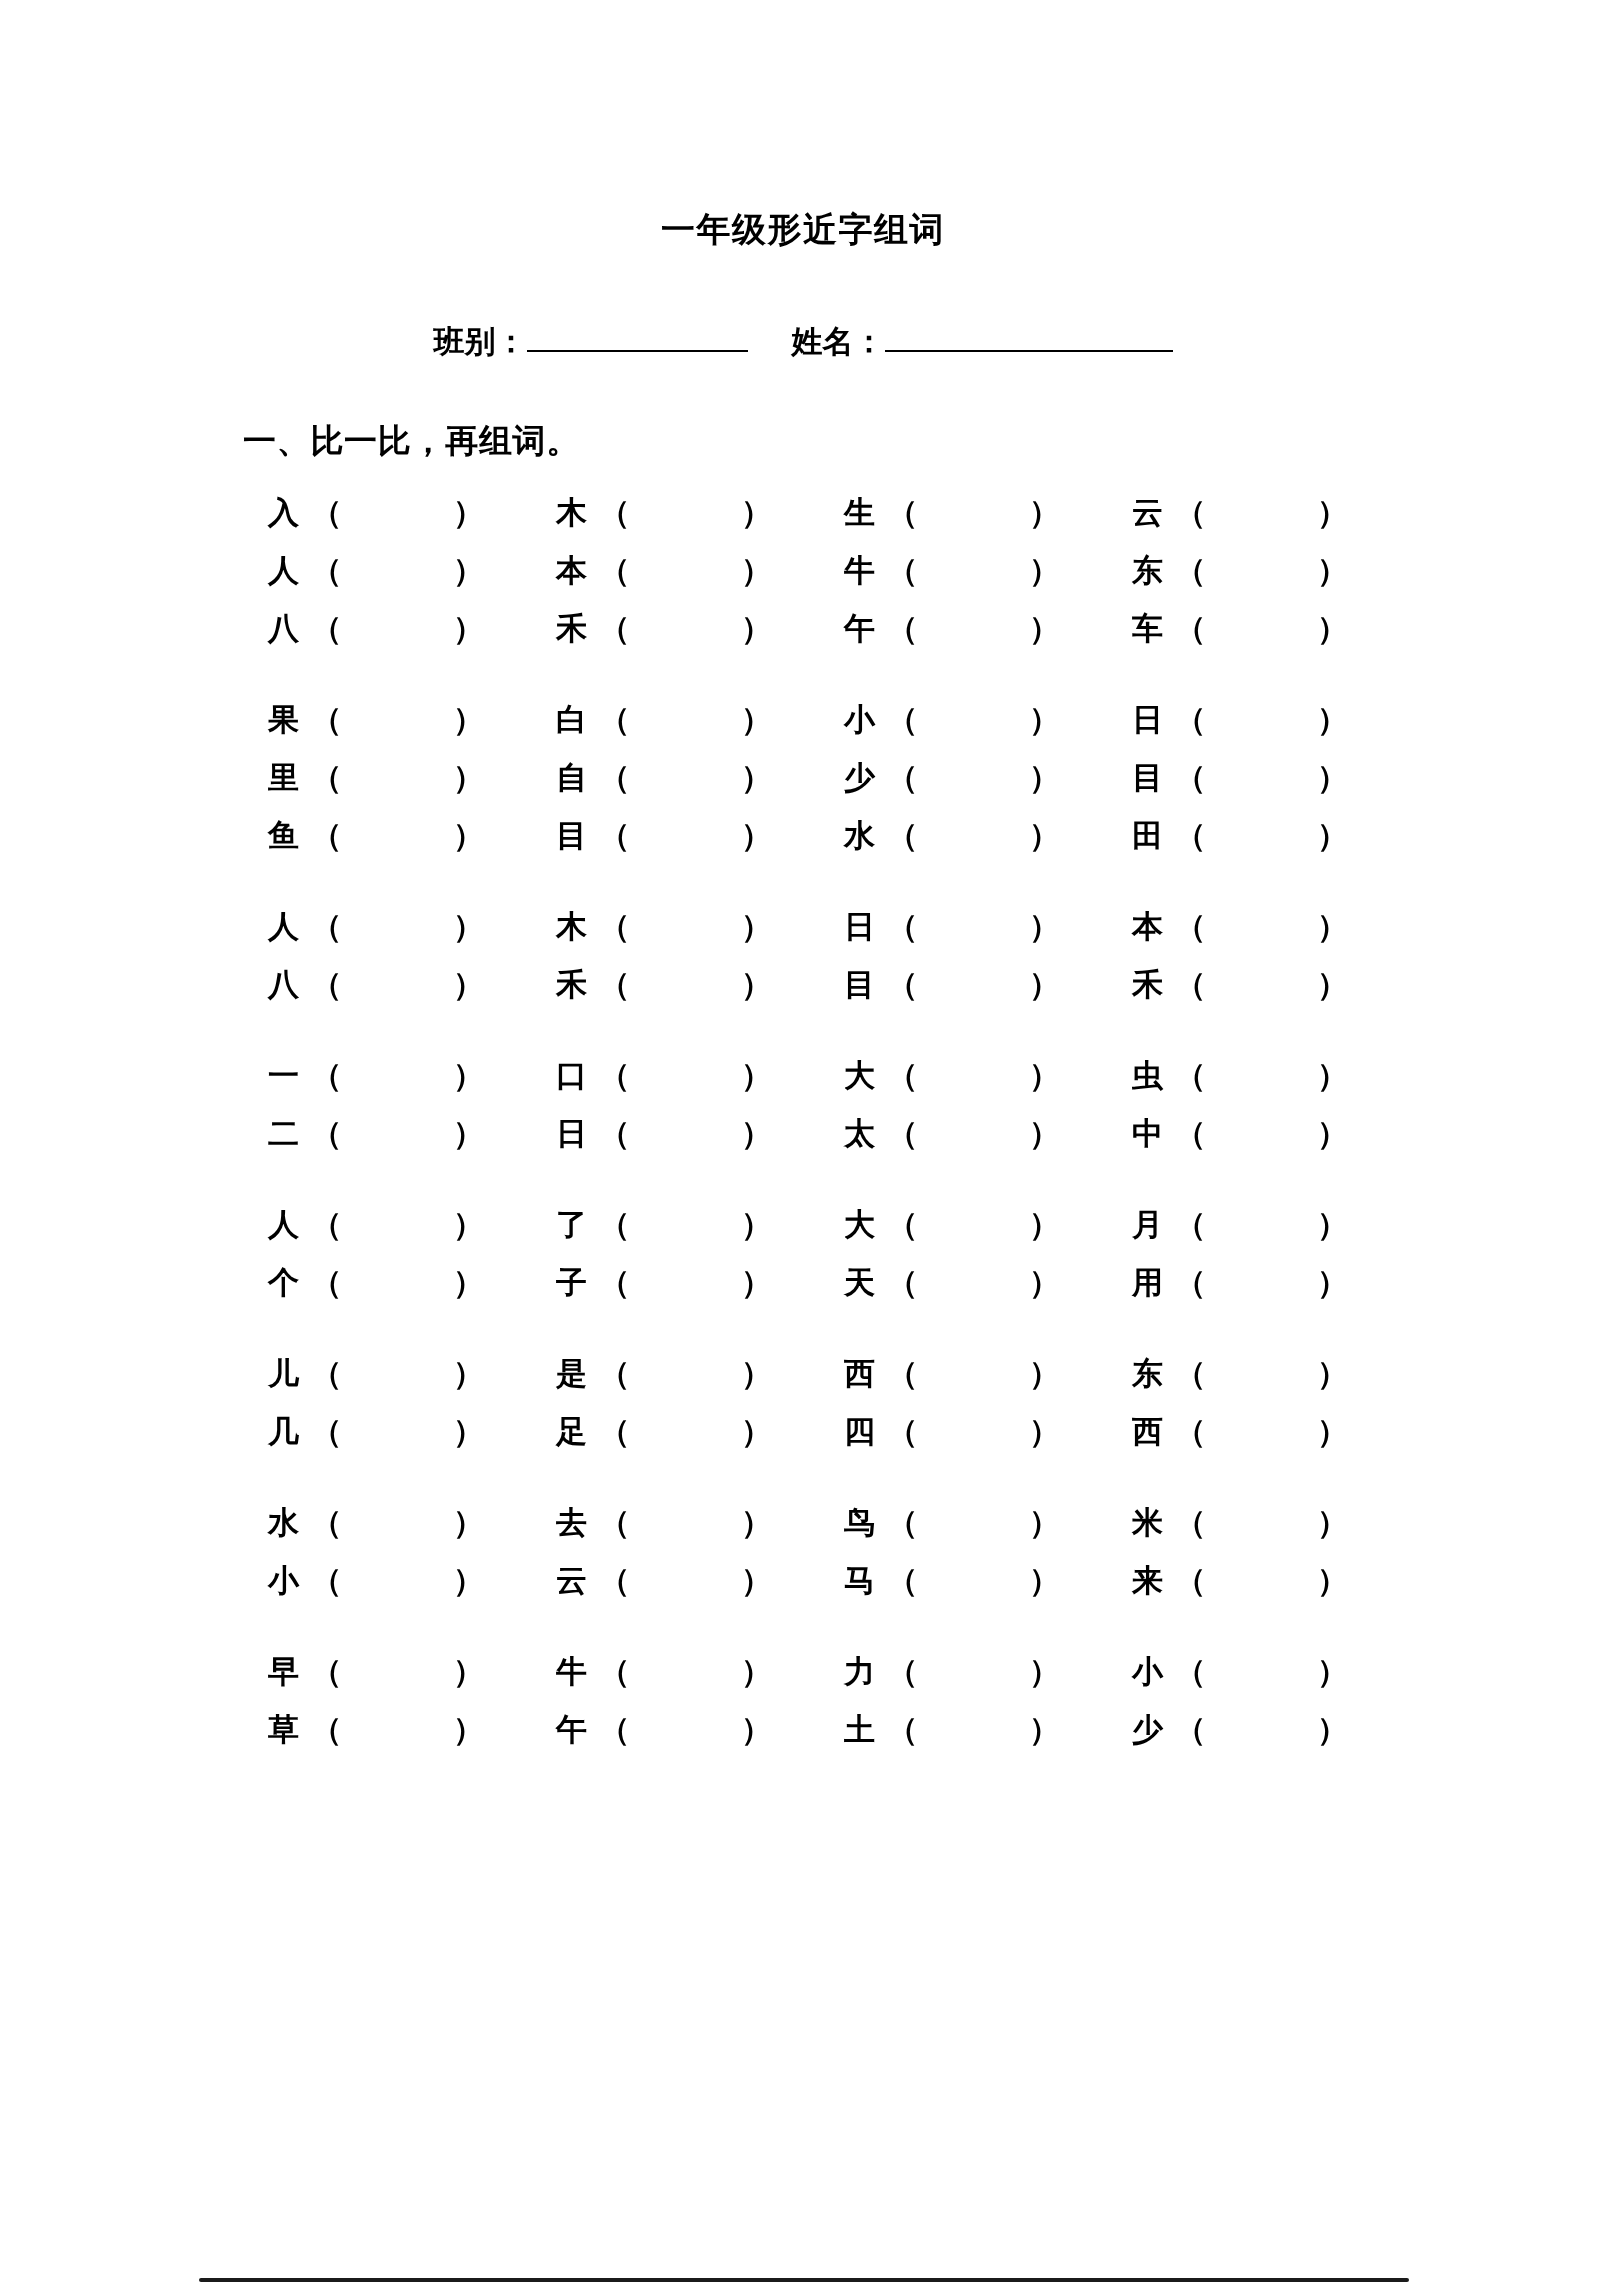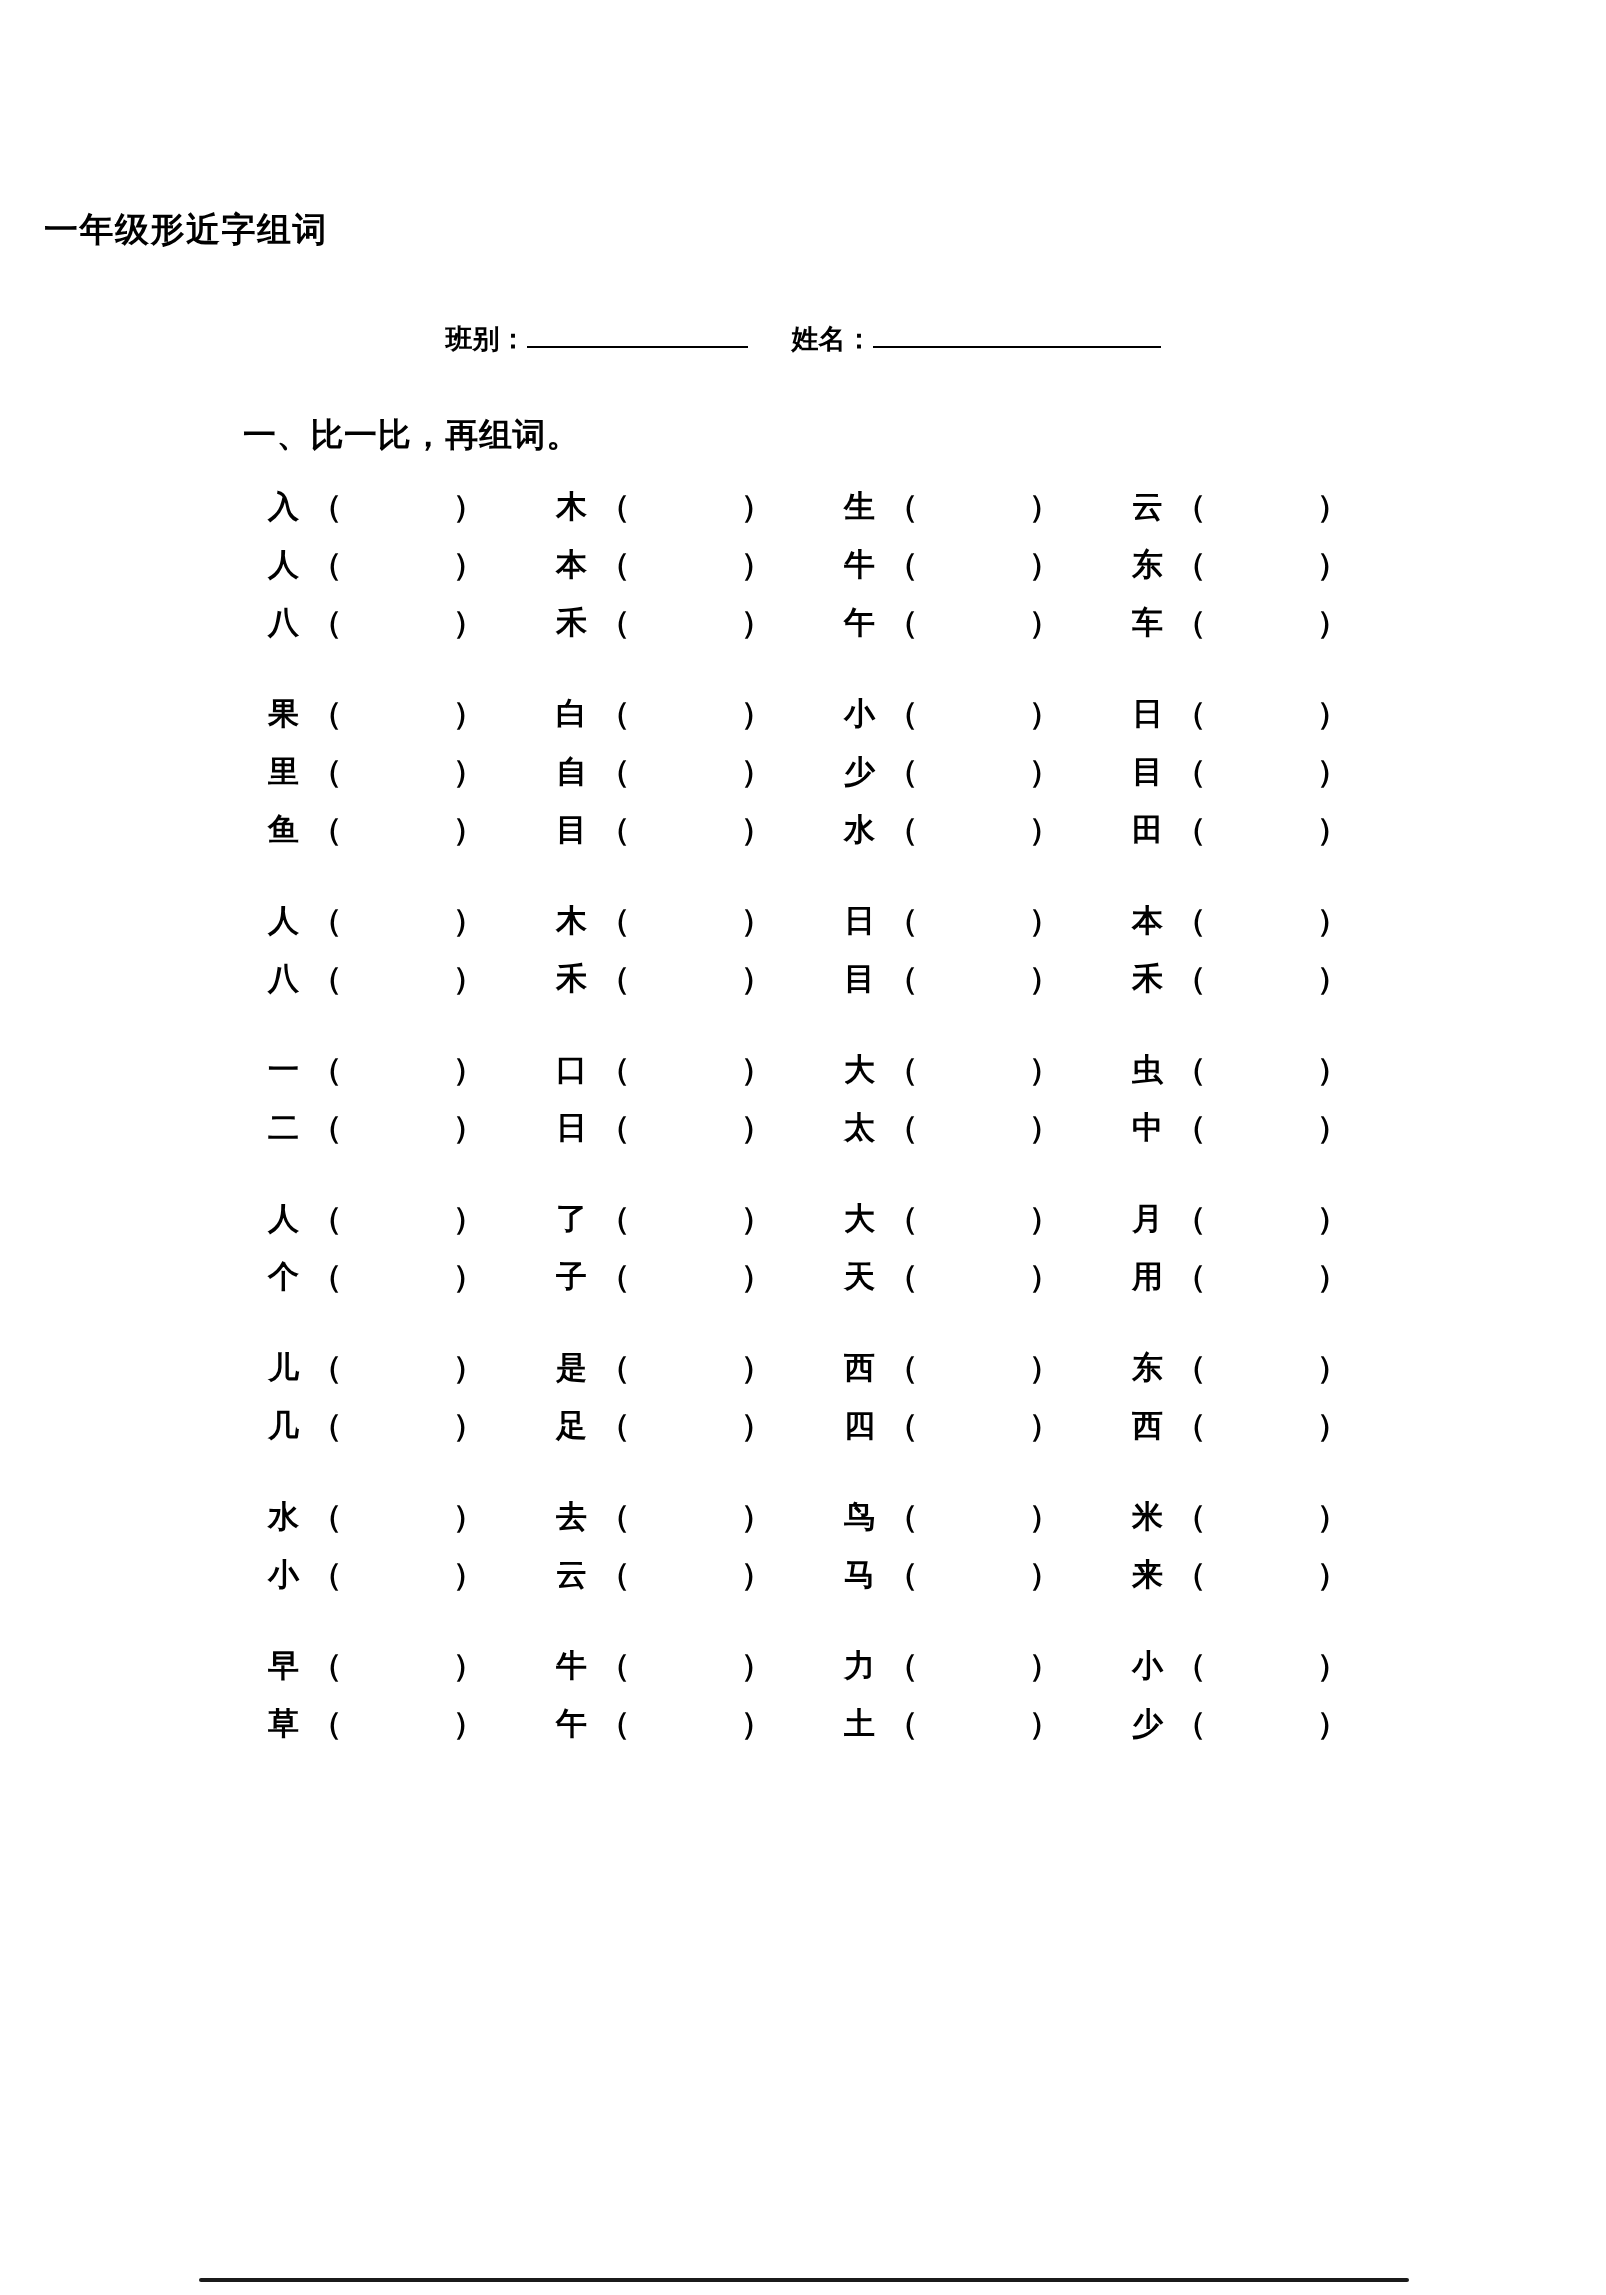--- a/index.html
+++ b/index.html
@@ -20,20 +20,21 @@
     overflow: hidden;
   }
   .sheet {
     position: absolute;
     left: 44px;
     top: 0;
     width: 1518px;
     background: #ffffff;
   }
   .doc-title {
+    text-align: center;
     font-size: 34px;
     font-weight: bold;
     letter-spacing: 1.5px;
     margin-top: 207px;
     margin-bottom: 0;
   }
   .meta-row {
     display: flex;
     justify-content: center;
     align-items: baseline;
@@ -44,21 +45,21 @@
   .meta-field {
     display: inline-flex;
     align-items: baseline;
     white-space: nowrap;
   }
   .meta-field + .meta-field {
     margin-left: 44px;
     text-align: center;
   }
   .meta-label {
-    font-size: 27px;
+    font-size: 31px;
     font-weight: bold;
     margin-top: 25px;
   }
   .meta-blank {
     display: inline-block;
     border-bottom: 2.2px solid #000;
     height: 29.5px;
   }
   .blank-w1 { width: 221px; }
   .blank-w2 { width: 288px; }

